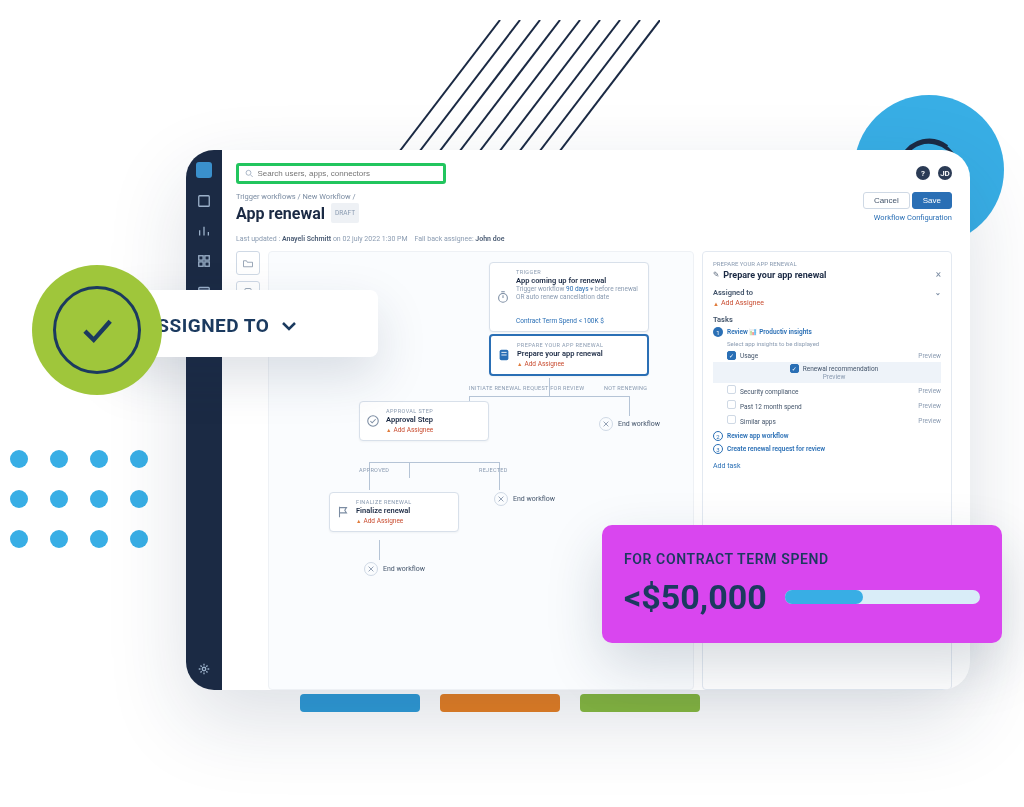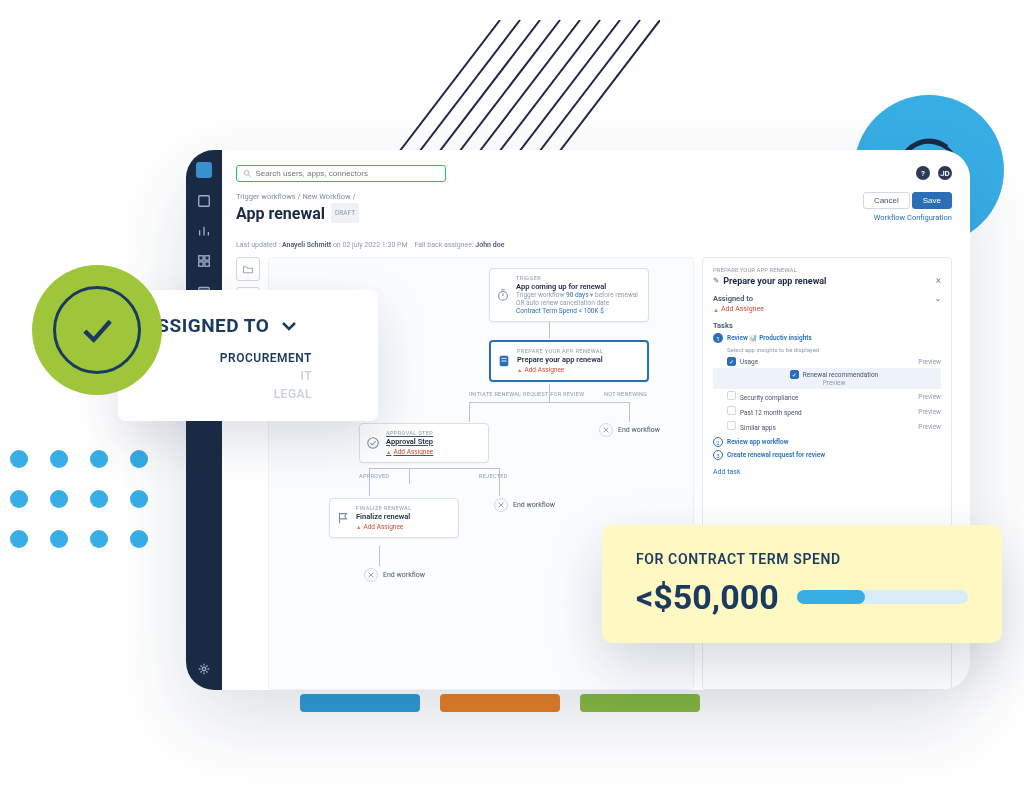--- a/index.html
+++ b/index.html
@@ -97,21 +97,21 @@
 
 .main {
   flex: 1; padding: 10px 18px 0 14px; font-size: 8px; color: #44556b;
   position: relative; display: flex; flex-direction: column;
 }
 .topbar {
   display: flex; align-items: center; gap: 8px; height: 26px;
 }
 .search {
   flex: 0 0 210px;
-  border: 1px solid #22c55e; border-radius: 3px;
+  border: 3px solid #22c55e; border-radius: 3px;
   padding: 3px 6px; display: flex; align-items: center; gap: 4px;
 }
 .search svg { width: 9px; height: 9px; stroke: #8a9bb1; fill: none; }
 .search input {
   border: none; outline: none; font-size: 8px; color: #7b8ca2; width: 100%;
   background: transparent;
 }
 .topbar .flex { flex: 1; }
 .top-icon {
   width: 14px; height: 14px; border-radius: 50%; background: #2b3b55;
@@ -121,21 +121,21 @@
 
 .hdr { margin-top: 6px; display: flex; align-items: flex-start; }
 .crumb { color: #7b8ca2; font-size: 7.5px; margin-bottom: 2px; }
 .title-row { display: flex; align-items: center; gap: 6px; }
 .page-title {
   font-size: 16px; color: #1b2a44; font-weight: 700;
 }
 .draft-badge {
   font-size: 6.5px; padding: 6px 4px; background: #eef1f5; color: #8a9bb1; border-radius: 2px;
 }
-.meta { font-size: 7px; color: #8a9bb1; margin-top: 18px; }
+.meta { font-size: 7px; color: #8a9bb1; margin-top: 12px; }
 .meta b, .meta strong { color: #4b5c74; font-weight: 600; }
 .hdr-right { margin-left: auto; text-align: right; }
 .btn { font-size: 8px; padding: 3px 10px; border-radius: 3px; border: 1px solid #cfd9e5; background: #fff; color: #44556b; }
 .btn.primary { background: #2a6fb5; border-color: #2a6fb5; color: #fff; }
 .conf-link { font-size: 7.5px; color: #2a6fb5; margin-top: 4px; display: block; }
 
 .body-row { display: flex; flex: 1; margin-top: 8px; gap: 8px; overflow: hidden; }
 .left-tools { width: 24px; display: flex; flex-direction: column; gap: 6px; }
 .left-tools .tbtn {
   width: 24px; height: 24px; border: 1px solid #cfd9e5; border-radius: 3px;
@@ -152,21 +152,21 @@
   box-shadow: 0 1px 2px rgba(30,50,80,.05);
 }
 .node .badge {
   position: absolute; left: 5px; top: 50%; transform: translateY(-50%);
   width: 16px; height: 16px; display:flex; align-items:center; justify-content:center;
 }
 .node .badge svg { width: 14px; height: 14px; }
 .node .eyebrow { font-size: 5.5px; color: #8a9bb1; letter-spacing: .4px; }
 .node .ntitle { font-size: 7.5px; color: #1b2a44; font-weight: 600; margin-top: 1px; }
 .node .sub { font-size: 6.5px; color: #8a9bb1; }
-.node .link { color: #2a6fb5; }
+.node .link { color: #2a6fb5; margin-top: 16px; }
 .node .addasg { color: #c84b2f; font-size: 6.5px; display:flex; align-items:center; gap: 2px; margin-top: 2px;}
 .node .addasg::before { content: "▲"; font-size: 5.5px; color: #e07b3a; }
 .node.selected { border: 2px solid #2a6fb5; }
 
 .endnode {
   position: absolute; display: flex; align-items: center; gap: 5px;
   font-size: 7px; color: #44556b;
 }
 .endnode .circ {
   width: 14px; height: 14px; border: 1px solid #cfd9e5; border-radius: 50%;
@@ -227,23 +227,23 @@
 .assigned-card .opts { margin-top: 14px; text-align: right; padding-right: 40px; }
 .assigned-card .opt {
   font-size: 12px; color: #1b3a5f; font-weight: 600; letter-spacing: .5px;
 }
 .assigned-card .opt.dim { color: #c7d0dc; font-weight: 500; margin-top: 4px; }
 
 .spend-card {
   position: absolute;
   right: 22px; top: 525px;
   width: 400px;
-  background: #fef9c3; border-radius: 10px;
+  background: #d946ef; border-radius: 10px;
   box-shadow: 0 22px 55px rgba(30,50,80,.18);
-  padding: 26px 34px;
+  padding: 26px 22px;
   z-index: 20;
 }
 .spend-card .label {
   font-size: 14px; color: #1b3a5f; font-weight: 600; letter-spacing: .6px;
 }
 .spend-card .row { display: flex; align-items: center; gap: 18px; margin-top: 10px; justify-content: flex-end;}
 .spend-card .amount {
   font-size: 34px; color: #1b3a5f; font-weight: 700;
 }
 .spend-card .bar {
@@ -449,21 +449,21 @@
               </svg>
           </span>
           <div class="eyebrow">PREPARE YOUR APP RENEWAL</div>
           <div class="ntitle">Prepare your app renewal</div>
           <div class="addasg">Add Assignee</div>
         </div>
 
         <div class="lbl" style="left:200px; top:133px;">INITIATE RENEWAL REQUEST FOR REVIEW</div>
         <div class="lbl" style="left:335px; top:133px;">NOT RENEWING</div>
 
-        <div class="node" style="left:90px; top:165px; width:130px;text-decoration:underline;">
+        <div class="node" style="left:90px; top:149px; width:130px;">
           <span class="badge">
             <svg viewBox="0 0 16 16" fill="none" stroke="#7b8ca2" stroke-width="1.2">
                 <circle cx="8" cy="8" r="6"></circle>
                 <polyline points="5,8 7,10 11,6"></polyline>
               </svg>
           </span>
           <div class="eyebrow">APPROVAL STEP</div>
           <div class="ntitle">Approval Step</div>
           <div class="addasg">Add Assignee</div>
         </div>
@@ -574,25 +574,20 @@
   </div>
 </div>
 
 <div class="assigned-card">
   <div class="atitle">
     <span>ASSIGNED TO</span>
     <svg viewBox="0 0 20 20">
         <polyline points="4,7 10,13 16,7"></polyline>
       </svg>
   </div>
-  <div class="opts">
-    <div class="opt">PROCUREMENT</div>
-    <div class="opt dim">IT</div>
-    <div class="opt dim">LEGAL</div>
-  </div>
 </div>
 
 <div class="spend-card">
   <div class="label">FOR CONTRACT TERM SPEND</div>
   <div class="row">
     <div class="amount">
       <span>&lt;</span><span>$50,000</span>
     </div>
     <div class="bar">
         <div class="fill"></div>

